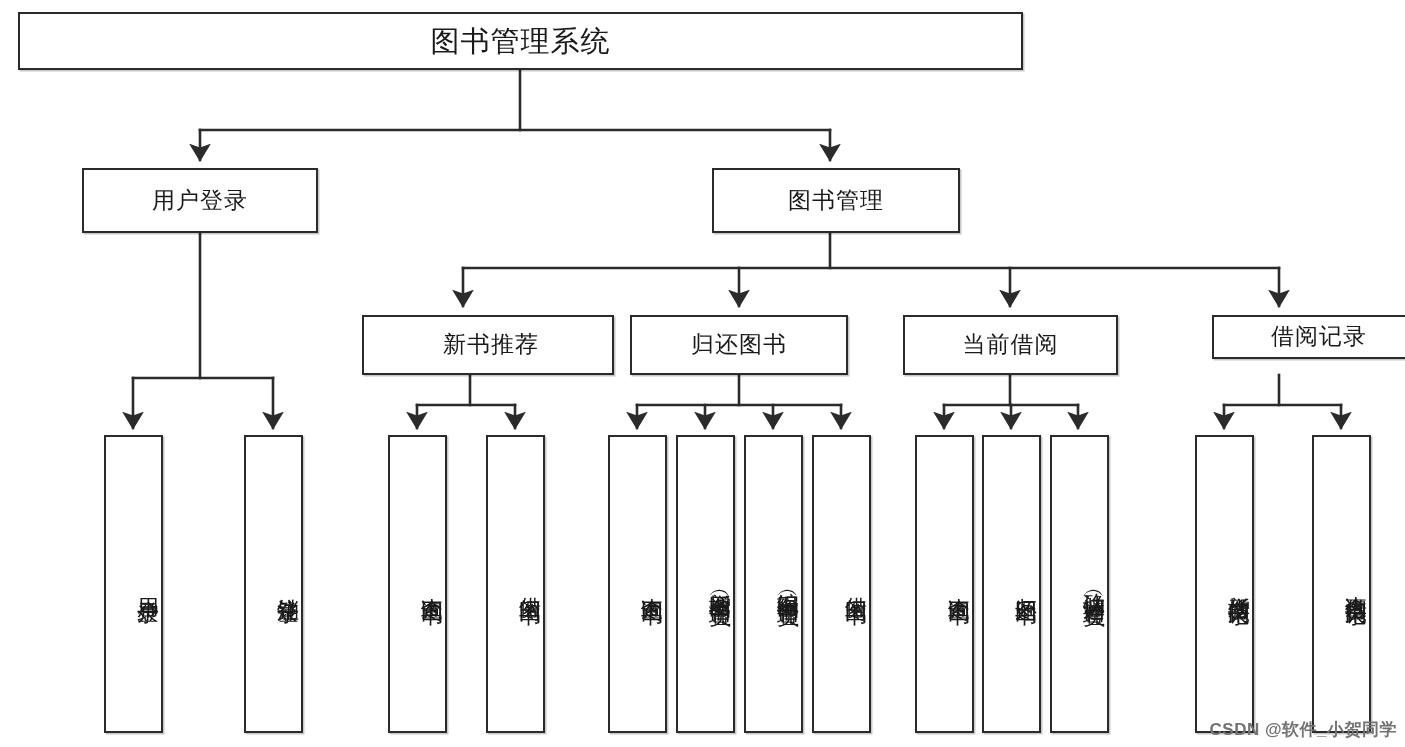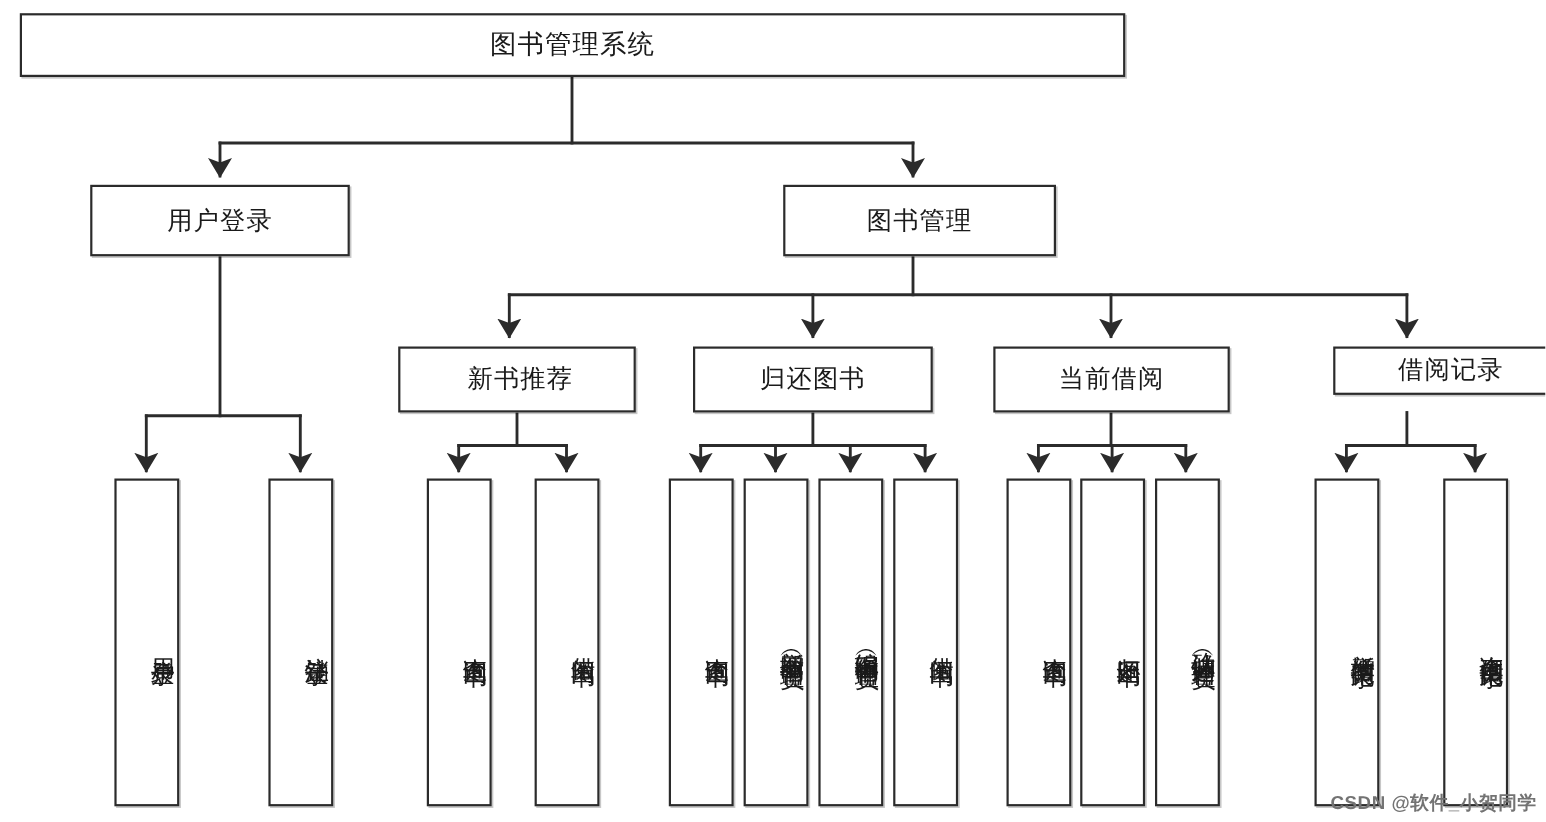--- a/index.html
+++ b/index.html
@@ -53,21 +53,21 @@
     justify-content: center;
     padding: 8px 0;
     overflow: hidden;
   }
   .node.vert > span {
     writing-mode: vertical-rl;
     text-orientation: upright;
     display: block;
   }
   .node.root {
-    font-size: 24px;
+    font-size: 29px;
     text-align: right;
   }
   .watermark {
     position: absolute;
     right: 8px;
     bottom: 6px;
     font-size: 17px;
     color: #737373;
     letter-spacing: 0.5px;
     white-space: nowrap;
@@ -129,21 +129,21 @@
       <path d="M 1341 405 L 1341 428" marker-end="url(#arrow)"></path>
     </g>
   </svg>
 
   <div class="node horiz root" style="left:18px; top:12px; width:1005px; height:58px;">图书管理系统</div>
 
   <div class="node horiz" style="left:82px; top:168px; width:236px; height:65px;">用户登录</div>
 
   <div class="node horiz" style="left:712px; top:168px; width:248px; height:65px;">图书管理</div>
 
-  <div class="node horiz" style="left:362px; top:315px; width:216px; height:60px;padding-left:12px;">新书推荐</div>
+  <div class="node horiz" style="left:362px; top:315px; width:252px; height:60px;padding-left:12px;">新书推荐</div>
 
   <div class="node horiz" style="left:630px; top:315px; width:218px; height:60px;">归还图书</div>
 
   <div class="node horiz" style="left:903px; top:315px; width:215px; height:60px;">当前借阅</div>
 
   <div class="node horiz" style="left:1172px; top:315px; width:214px; height:44px;margin-left:40px;">借阅记录</div>
 
   <div class="node vert" style="left:104px; top:435px; width:59px; height:298px;">
     <span>用户登录</span>
   </div>

